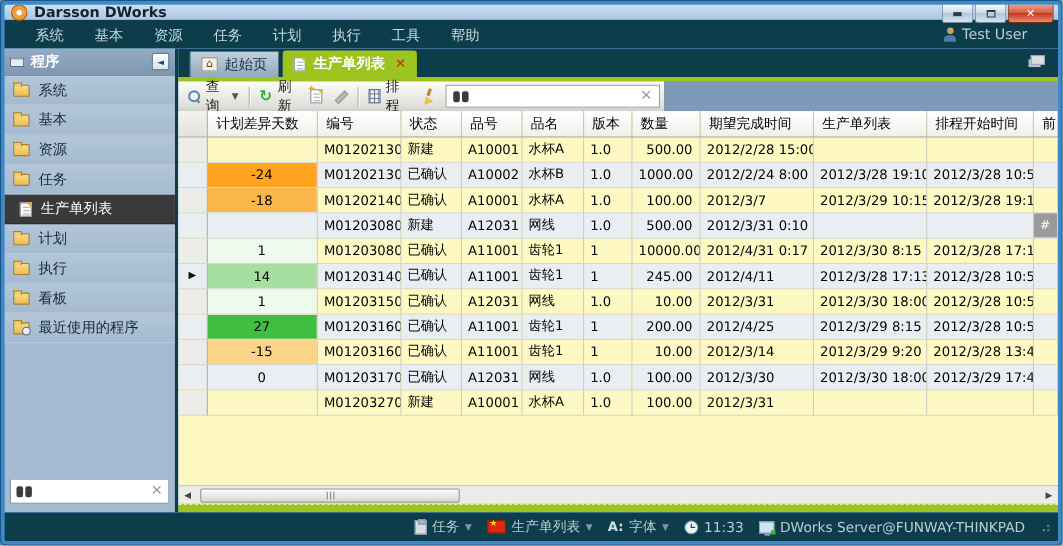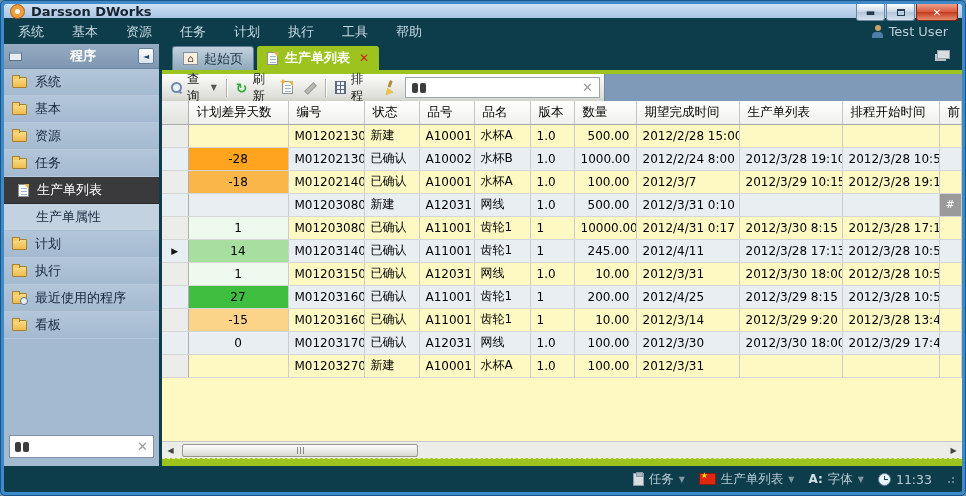--- a/index.html
+++ b/index.html
@@ -11,34 +11,34 @@
   
   .titlebar { height:14px; background:linear-gradient(#cfe0f2,#a9c6e4); display:flex; align-items:center; padding:0 6px; position:relative; border-radius:2px 2px 0 0; }
   .app-icon { width:15px; height:15px; border-radius:50%; background:radial-gradient(circle at 50% 50%, #fff 0 2px, #f0a03a 3px 6px, #d97b20 7px); border:1px solid #b06018; margin-right:6px; }
   .title-text { font-size:13px; color:#16232f; font-weight:bold; }
   .win-btns { position:absolute; right:4px; top:0; display:flex; }
   .win-btn { width:29px; height:17px; border:1px solid #6e87a3; border-top:none; border-radius:0 0 3px 3px; background:linear-gradient(#fbfdff,#c9d7e6 50%,#b3c6da 51%,#d7e3ef); display:flex; align-items:center; justify-content:center; font-size:10px; color:#273c50; margin-left:1px; }
   .win-btn.close { width:42px; background:linear-gradient(#f0a18e,#d9573a 50%,#c03a1e 51%,#e98c70); border-color:#7e2713; color:#fff; font-weight:bold; }
   .glyph-max { width:8px; height:7px; border:1px solid #273c50; border-top:2px solid #273c50; display:inline-block; }
 
   
-  .menubar { height:26px; background:#0d3d4b; display:flex; align-items:center; padding:0 14px; }
+  .menubar { height:26px; background:#0d3d4b; display:flex; align-items:center; padding:0 28px; }
   .menu-item { font-size:13px; color:#c6d9e1; margin-right:28px; cursor:default; }
   .menu-spacer { flex:1; }
   .user-box { display:flex; align-items:center; font-size:13px; color:#b9ccd6; }
   .icon-person { width:13px; height:13px; position:relative; margin-right:5px; }
   .icon-person::before { content:""; position:absolute; left:4px; top:0; width:6px; height:6px; border-radius:50%; background:#c9a468; }
   .icon-person::after { content:""; position:absolute; left:1px; bottom:0; width:11px; height:6px; border-radius:4px 4px 0 0; background:#4d7da8; }
 
   
   .main { flex:1; display:flex; overflow:hidden; }
 
   
   .sidebar { width:158px; background:#a4bad0; display:flex; flex-direction:column; border-right:3px solid #0d3d4b; }
-  .sb-header { height:25px; background:linear-gradient(#95acc3,#7e97b0); display:flex; align-items:center; padding:0 5px; border-bottom:1px solid #6d87a1;text-align:center; }
+  .sb-header { height:25px; background:linear-gradient(#95acc3,#7e97b0); display:flex; align-items:center; padding:0 5px; border-bottom:1px solid #6d87a1; }
   .icon-window { width:13px; height:10px; background:#e8edf3; border:1px solid #5a718a; border-top:3px solid #8aa0b6; margin-right:6px; }
   .sb-header-label { font-size:13px; color:#fff; font-weight:bold; flex:1; }
   .sb-collapse { width:16px; height:16px; background:linear-gradient(#ffffff,#d9e2ec); border:1px solid #64809c; border-radius:2px; font-size:8px; color:#24486b; display:flex; align-items:center; justify-content:center; }
   .sb-items { display:flex; flex-direction:column; }
   .sb-item { height:27px; display:flex; align-items:center; padding:0 8px; font-size:13px; color:#17283d; border-bottom:1px solid #b6c8da; background:linear-gradient(#b3c6d9,#a4bad0); }
   .sb-item.selected { background:#3a3a3c; color:#fff; border-bottom:1px solid #2a2a2c; padding-left:14px; }
   .sb-item.sub { background:#c3d2e1; padding-left:32px; border-bottom:1px solid #aebfd0; }
   .icon-folder { width:15px; height:11px; background:linear-gradient(#fbdc82,#eebb50); border:1px solid #a8812e; border-radius:1px; position:relative; margin-right:8px; flex:none; }
   .icon-folder::before { content:""; position:absolute; top:-3px; left:-1px; width:6px; height:3px; background:#f4cd6a; border:1px solid #a8812e; border-bottom:none; }
   .icon-folder.recent::after { content:""; position:absolute; right:-2px; bottom:-2px; width:6px; height:6px; border-radius:50%; background:#e8f0f8; border:1px solid #56708c; }
@@ -176,38 +176,35 @@
               <span>资源</span>
             </div>
             <div class="sb-item">
               <span class="icon-folder"></span>
               <span>任务</span>
             </div>
             <div class="sb-item selected">
               <span class="icon-doc"></span>
               <span>生产单列表</span>
             </div>
-            <div class="sb-item sub">
-              <span>生产单属性</span>
-            </div>
             <div class="sb-item">
               <span class="icon-folder"></span>
               <span>计划</span>
             </div>
             <div class="sb-item">
               <span class="icon-folder"></span>
               <span>执行</span>
+            </div>
+            <div class="sb-item">
+              <span class="icon-folder"></span>
+              <span>看板</span>
             </div>
             <div class="sb-item">
               <span class="icon-folder recent"></span>
               <span>最近使用的程序</span>
-            </div>
-            <div class="sb-item">
-              <span class="icon-folder"></span>
-              <span>看板</span>
             </div>
           </div>
         <div class="sb-fill"></div>
         <div class="sb-search">
           <span class="icon-binoc"></span>
           <input class="sb-search-input" value="" style="">
           <span class="icon-x">✕</span>
         </div>
       </div>
 
@@ -304,21 +301,21 @@
                   <td class="">水杯A</td>
                   <td class="">1.0</td>
                   <td class="num">500.00</td>
                   <td class="">2012/2/28 15:00</td>
                   <td class=""></td>
                   <td class=""></td>
                   <td class=""></td>
                 </tr>
                 <tr class="alt">
                   <td class="c-ind"></td>
-                  <td class="ctr" style="background:#ffa41f">-28</td>
+                  <td class="ctr" style="background:#ffa41f">-24</td>
                   <td class="">M012021302</td>
                   <td class="">已确认</td>
                   <td class="">A10002</td>
                   <td class="">水杯B</td>
                   <td class="">1.0</td>
                   <td class="num">1000.00</td>
                   <td class="">2012/2/24 8:00</td>
                   <td class="">2012/3/28 19:10</td>
                   <td class="">2012/3/28 10:52</td>
                   <td class=""></td>
@@ -477,17 +474,21 @@
       </span>
       <span class="sb-group">
         <span class="icon-fontA"><span>A:</span></span>
         <span>字体</span>
         <span class="sb-caret">▼</span>
       </span>
       <span class="sb-group">
         <span class="icon-clock"></span>
         <span>11:33</span>
       </span>
+      <span class="sb-group">
+        <span class="icon-monitor"></span>
+        <span>DWorks Server@FUNWAY-THINKPAD</span>
+      </span>
       <span class="icon-grip"></span>
     </div>
 
   </div>
 </div>
 
 </body></html>

